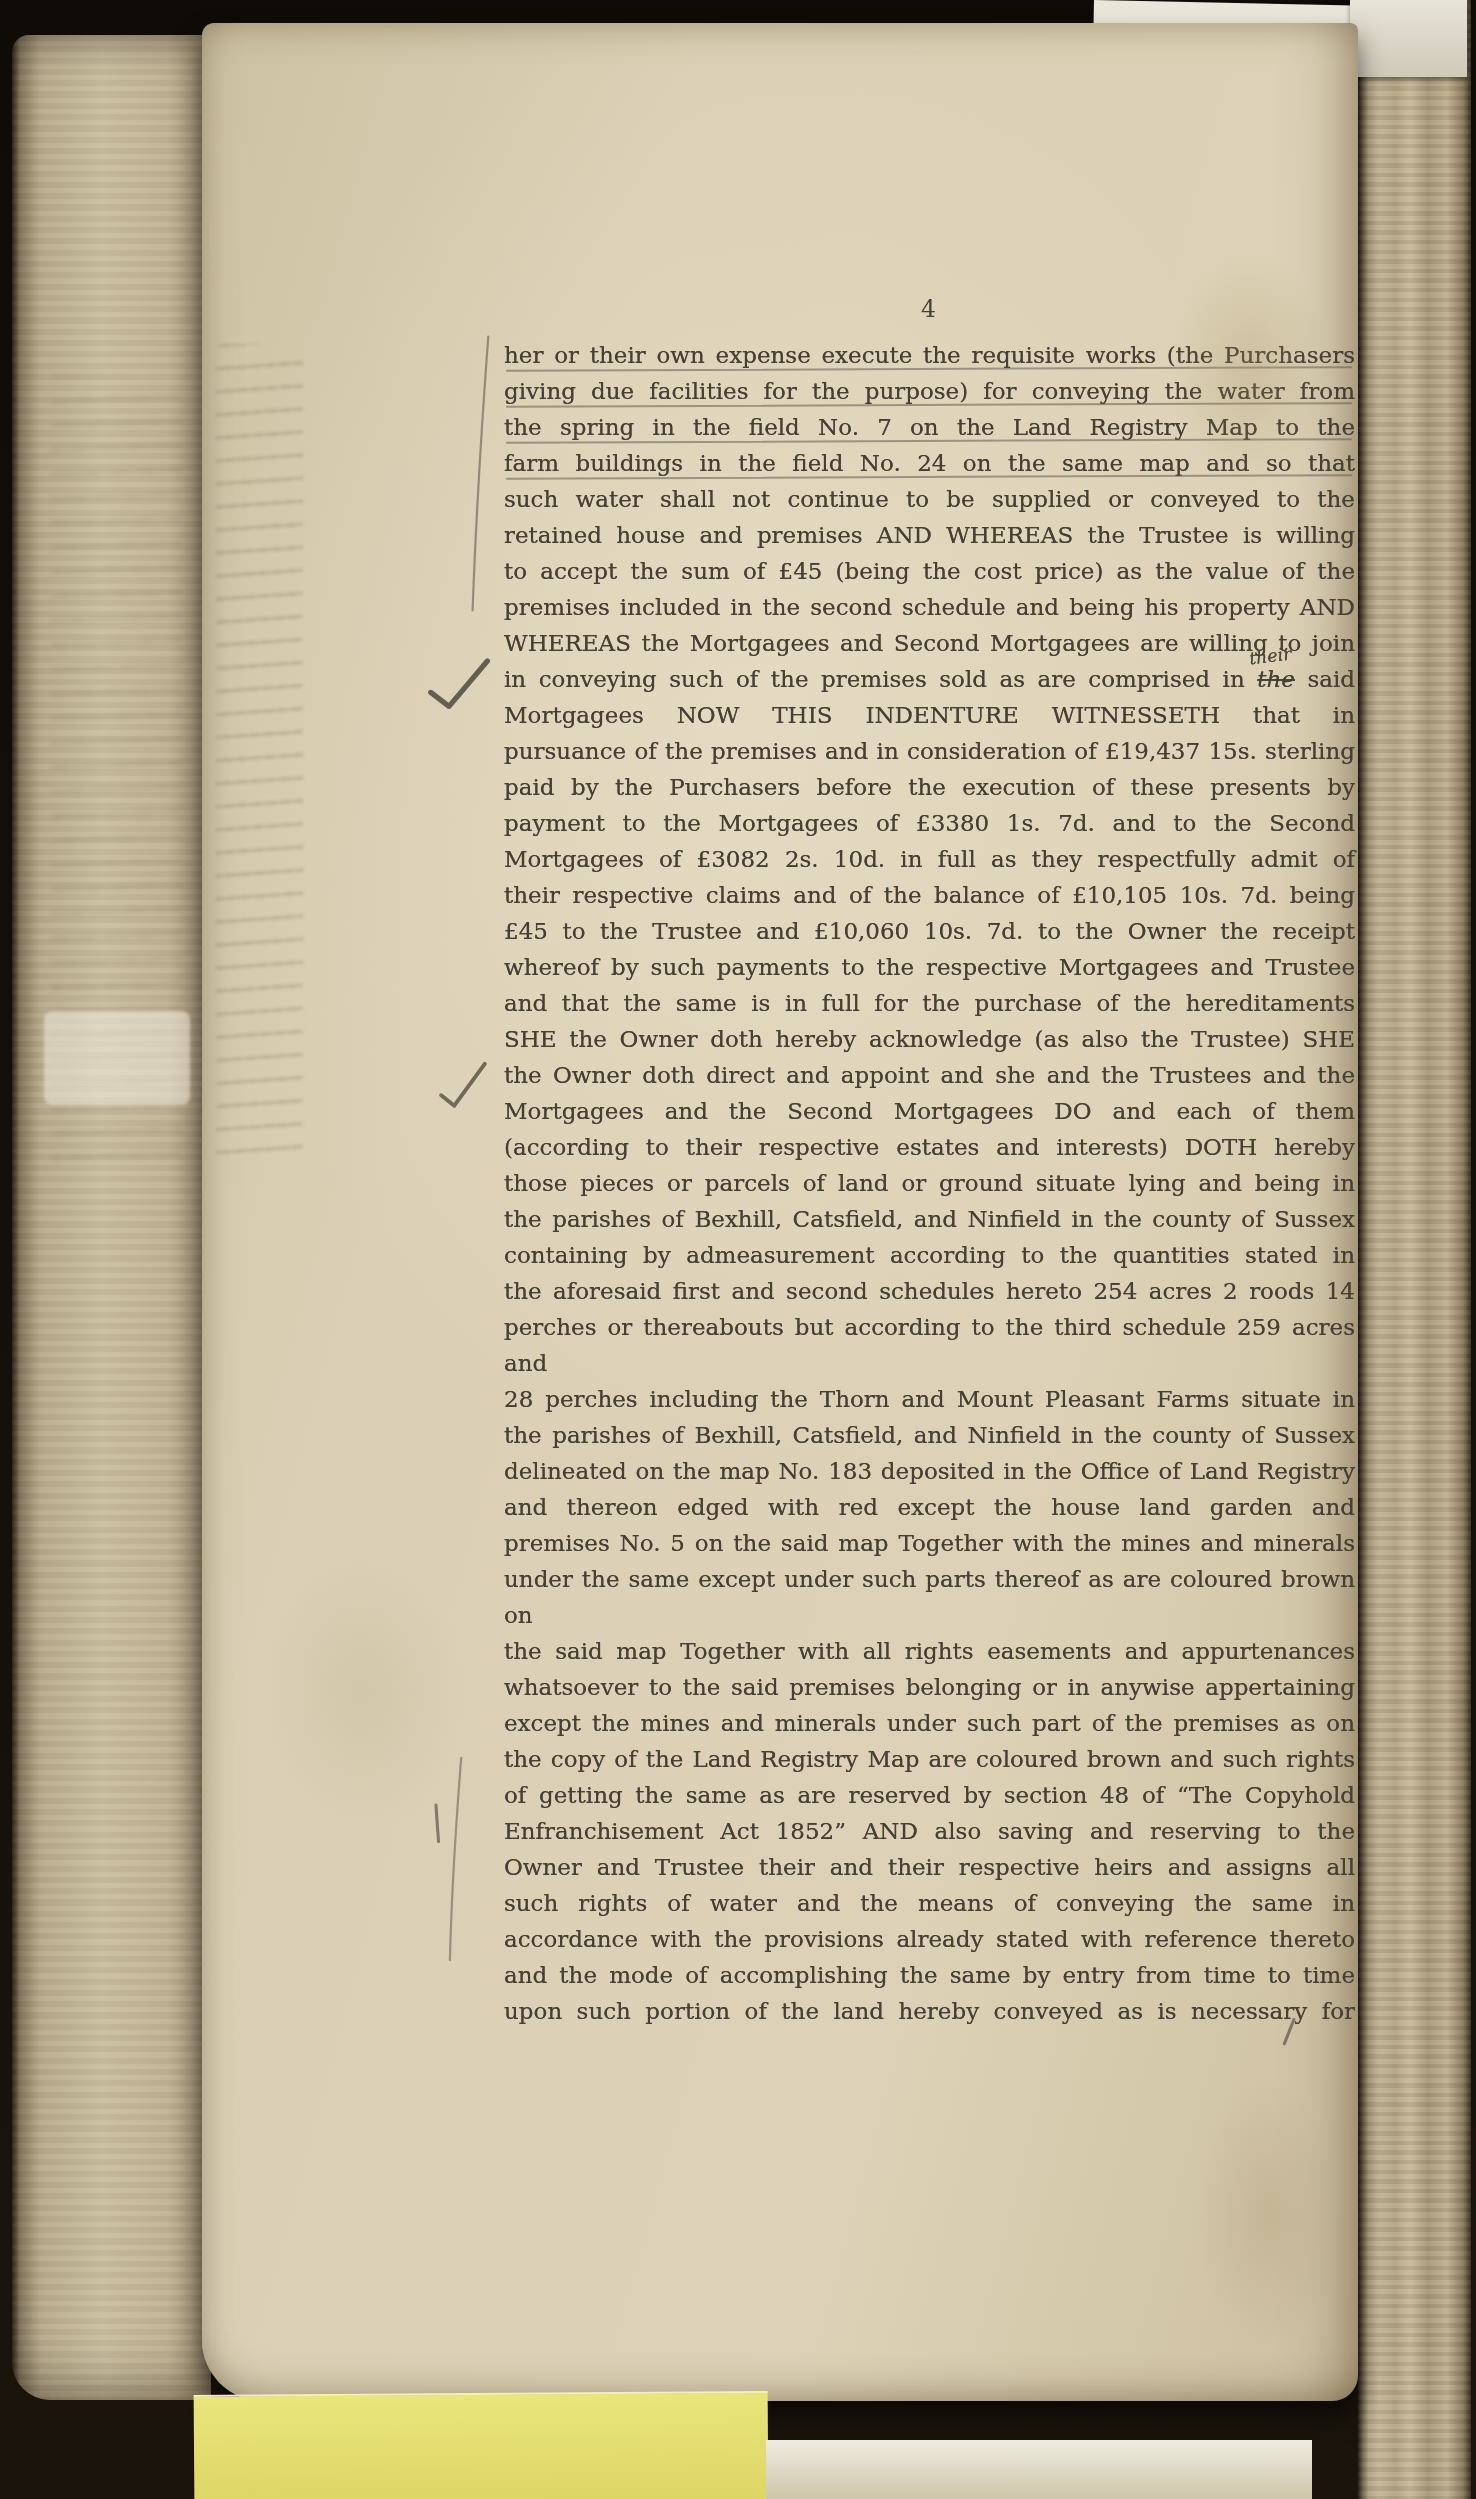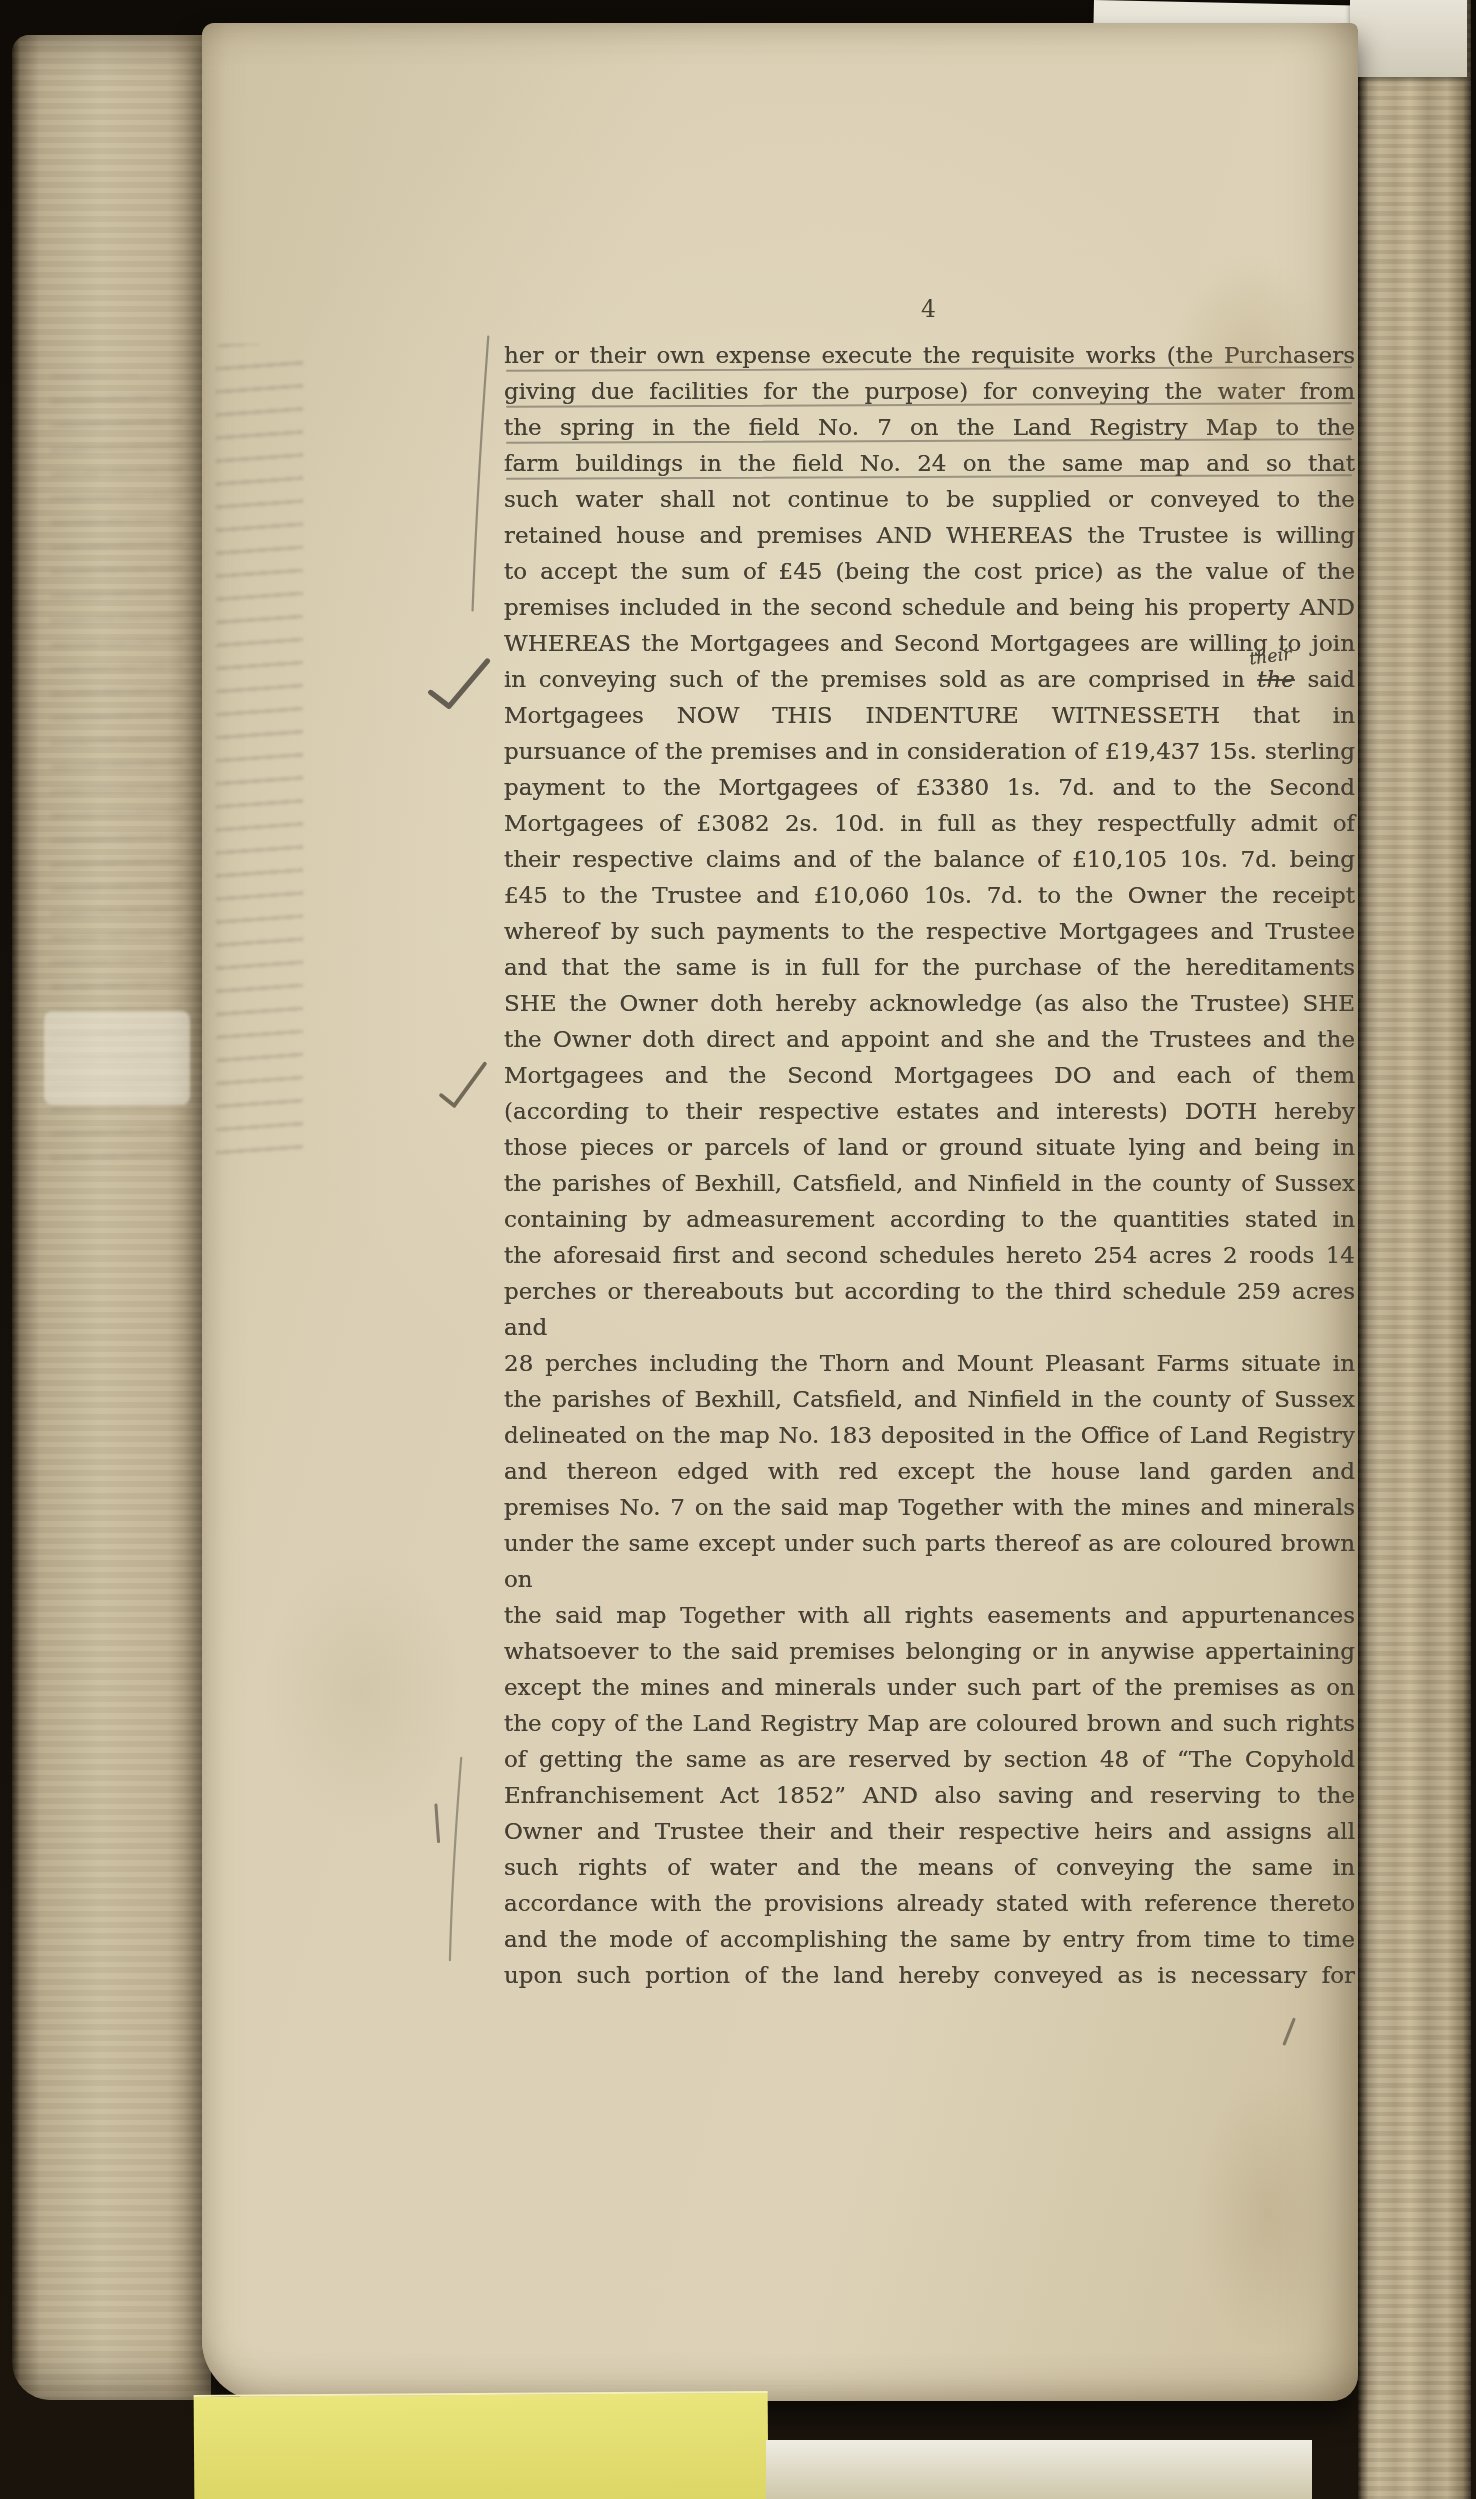--- a/index.html
+++ b/index.html
@@ -132,40 +132,41 @@
         <div class="line underlined">the spring in the field No. 7 on the Land Registry Map to the</div>
         <div class="line underlined">farm buildings in the field No. 24 on the same map and so that</div>
         <div class="line">such water shall not continue to be supplied or conveyed to the</div>
         <div class="line">retained house and premises AND WHEREAS the Trustee is willing</div>
         <div class="line">to accept the sum of £45 (being the cost price) as the value of the</div>
         <div class="line">premises included in the second schedule and being his property AND</div>
         <div class="line">WHEREAS the Mortgagees and Second Mortgagees are willing to join</div>
         <div class="line">in conveying such of the premises sold as are comprised in <span class="edit"><span class="struck">the</span><span class="inserted">their</span></span> said</div>
         <div class="line">Mortgagees NOW THIS INDENTURE WITNESSETH that in</div>
         <div class="line">pursuance of the premises and in consideration of £19,437 15s. sterling</div>
+        <div class="line">paid by the Purchasers before the execution of these presents by</div>
         <div class="line">payment to the Mortgagees of £3380 1s. 7d. and to the Second</div>
         <div class="line">Mortgagees of £3082 2s. 10d. in full as they respectfully admit of</div>
         <div class="line">their respective claims and of the balance of £10,105 10s. 7d. being</div>
         <div class="line">£45 to the Trustee and £10,060 10s. 7d. to the Owner the receipt</div>
         <div class="line">whereof by such payments to the respective Mortgagees and Trustee</div>
         <div class="line">and that the same is in full for the purchase of the hereditaments</div>
         <div class="line">SHE the Owner doth hereby acknowledge (as also the Trustee) SHE</div>
         <div class="line">the Owner doth direct and appoint and she and the Trustees and the</div>
         <div class="line">Mortgagees and the Second Mortgagees DO and each of them</div>
         <div class="line">(according to their respective estates and interests) DOTH hereby</div>
         <div class="line">those pieces or parcels of land or ground situate lying and being in</div>
         <div class="line">the parishes of Bexhill, Catsfield, and Ninfield in the county of Sussex</div>
         <div class="line">containing by admeasurement according to the quantities stated in</div>
         <div class="line">the aforesaid first and second schedules hereto 254 acres 2 roods 14</div>
         <div class="line">perches or thereabouts but according to the third schedule 259 acres and</div>
         <div class="line">28 perches including the Thorn and Mount Pleasant Farms situate in</div>
         <div class="line">the parishes of Bexhill, Catsfield, and Ninfield in the county of Sussex</div>
         <div class="line">delineated on the map No. 183 deposited in the Office of Land Registry</div>
         <div class="line">and thereon edged with red except the house land garden and</div>
-        <div class="line">premises No. 7 on the said map Together with the mines and minerals</div>
+        <div class="line">premises No. 5 on the said map Together with the mines and minerals</div>
         <div class="line">under the same except under such parts thereof as are coloured brown on</div>
         <div class="line">the said map Together with all rights easements and appurtenances</div>
         <div class="line">whatsoever to the said premises belonging or in anywise appertaining</div>
         <div class="line">except the mines and minerals under such part of the premises as on</div>
         <div class="line">the copy of the Land Registry Map are coloured brown and such rights</div>
         <div class="line">of getting the same as are reserved by section 48 of “The Copyhold</div>
         <div class="line">Enfranchisement Act 1852”  AND also saving and reserving to the</div>
         <div class="line">Owner and Trustee their and their respective heirs and assigns all</div>
         <div class="line">such rights of water and the means of conveying the same in</div>
         <div class="line">accordance with the provisions already stated with reference thereto</div>

